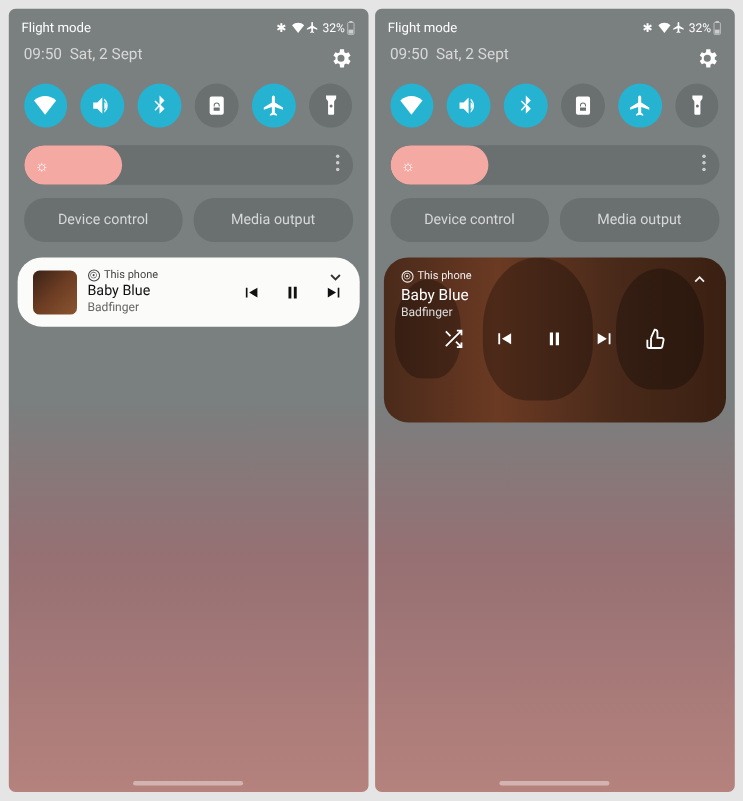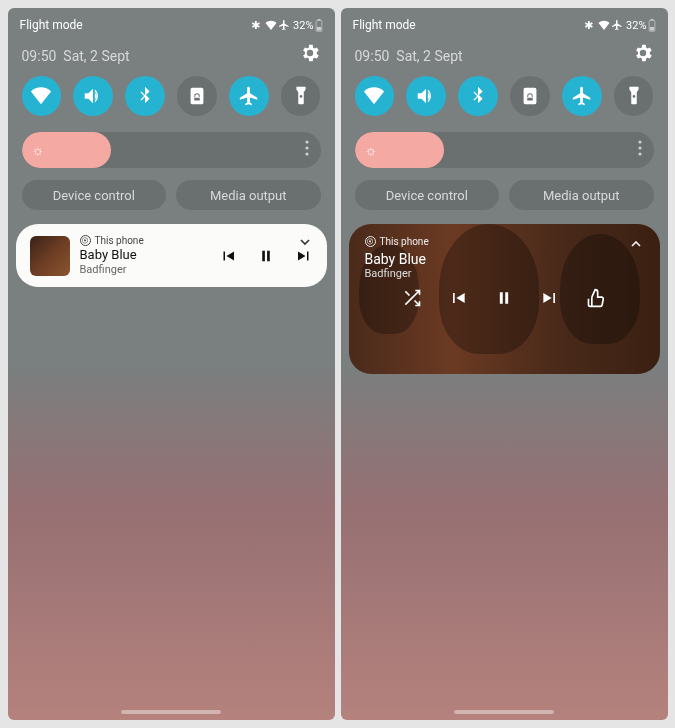--- a/index.html
+++ b/index.html
@@ -1,34 +1,34 @@
 <!DOCTYPE html>
 <html><head>
 <meta charset="utf-8">
 <style>
   *{box-sizing:border-box;margin:0;padding:0;font-family:-apple-system,BlinkMacSystemFont,'Segoe UI',Roboto,sans-serif}
   body{background:#e5e5e5;display:flex;justify-content:center;align-items:center;width:675px;height:728px}
   .canvas{display:flex;gap:6px}
   .phone{width:327px;height:712px;border-radius:6px;background:linear-gradient(to bottom,#7a7f7f 0%,#7a7f7f 50%,#967073 70%,#b5827d 100%);position:relative;overflow:hidden;padding:0}
   .status-bar{display:flex;justify-content:space-between;align-items:center;padding:10px 12px 4px 12px;color:#fff;font-size:12px}
   .status-right{display:flex;align-items:center;gap:1px;font-size:11px}
-  .time-row{display:flex;justify-content:space-between;align-items:flex-end;padding:6px 14px 12px 14px;color:#fff}
+  .time-row{display:flex;justify-content:space-between;align-items:flex-start;padding:6px 14px 12px 14px;color:#fff}
   .time-text{font-size:14px;color:#d8d8d8}
   .gear{width:22px;height:22px;color:#fff;cursor:pointer}
   .qs-row{display:flex;gap:12px;padding:0 14px;justify-content:space-between}
   .qs{width:40px;height:40px;border-radius:50%;display:flex;align-items:center;justify-content:center;cursor:pointer}
   .qs.on{background:#26b3d1}
   .qs.off{background:#6a7070}
   .qs svg{width:22px;height:22px;fill:#fff}
   .brightness{margin:16px 14px 12px 14px;height:36px;border-radius:18px;background:#6a7070;position:relative;overflow:hidden;display:flex;align-items:center}
   .brightness-fill{position:absolute;left:0;top:0;height:100%;background:#f4a9a3;border-radius:18px}
   .brightness-sun{position:absolute;left:10px;color:#fff;font-size:14px}
   .brightness-menu{position:absolute;right:12px;color:#c7c7c7;cursor:pointer}
   .btn-row{display:flex;gap:10px;padding:0 14px}
-  .pill-btn{flex:1;height:30px;border-radius:19px;background:#6a7070;color:#d8d8d8;font-size:13px;display:flex;align-items:center;justify-content:center;cursor:pointer}
+  .pill-btn{flex:1;height:40px;border-radius:19px;background:#6a7070;color:#d8d8d8;font-size:13px;display:flex;align-items:center;justify-content:center;cursor:pointer}
   
   .media-collapsed{margin:14px 8px;background:#fbfbfa;border-radius:22px;padding:11px 14px;display:flex;align-items:center;gap:10px;position:relative}
   .album-sm{width:40px;height:40px;border-radius:6px;background:linear-gradient(135deg,#3a2218,#6d3d23,#8a5530);flex-shrink:0}
   .media-info{display:flex;flex-direction:column;gap:1px;flex:1;min-width:0}
   .media-source{display:flex;align-items:center;gap:4px;font-size:10px;color:#444}
   .src-icon{width:11px;height:11px;border-radius:50%;border:1px solid #444;display:flex;align-items:center;justify-content:center;font-size:7px}
   .media-title{font-size:13px;color:#111}
   .media-artist{font-size:11px;color:#666}
   .media-ctrls{display:flex;align-items:center;gap:20px;color:#111}
   .mc-btn{cursor:pointer;display:flex;align-items:center}

